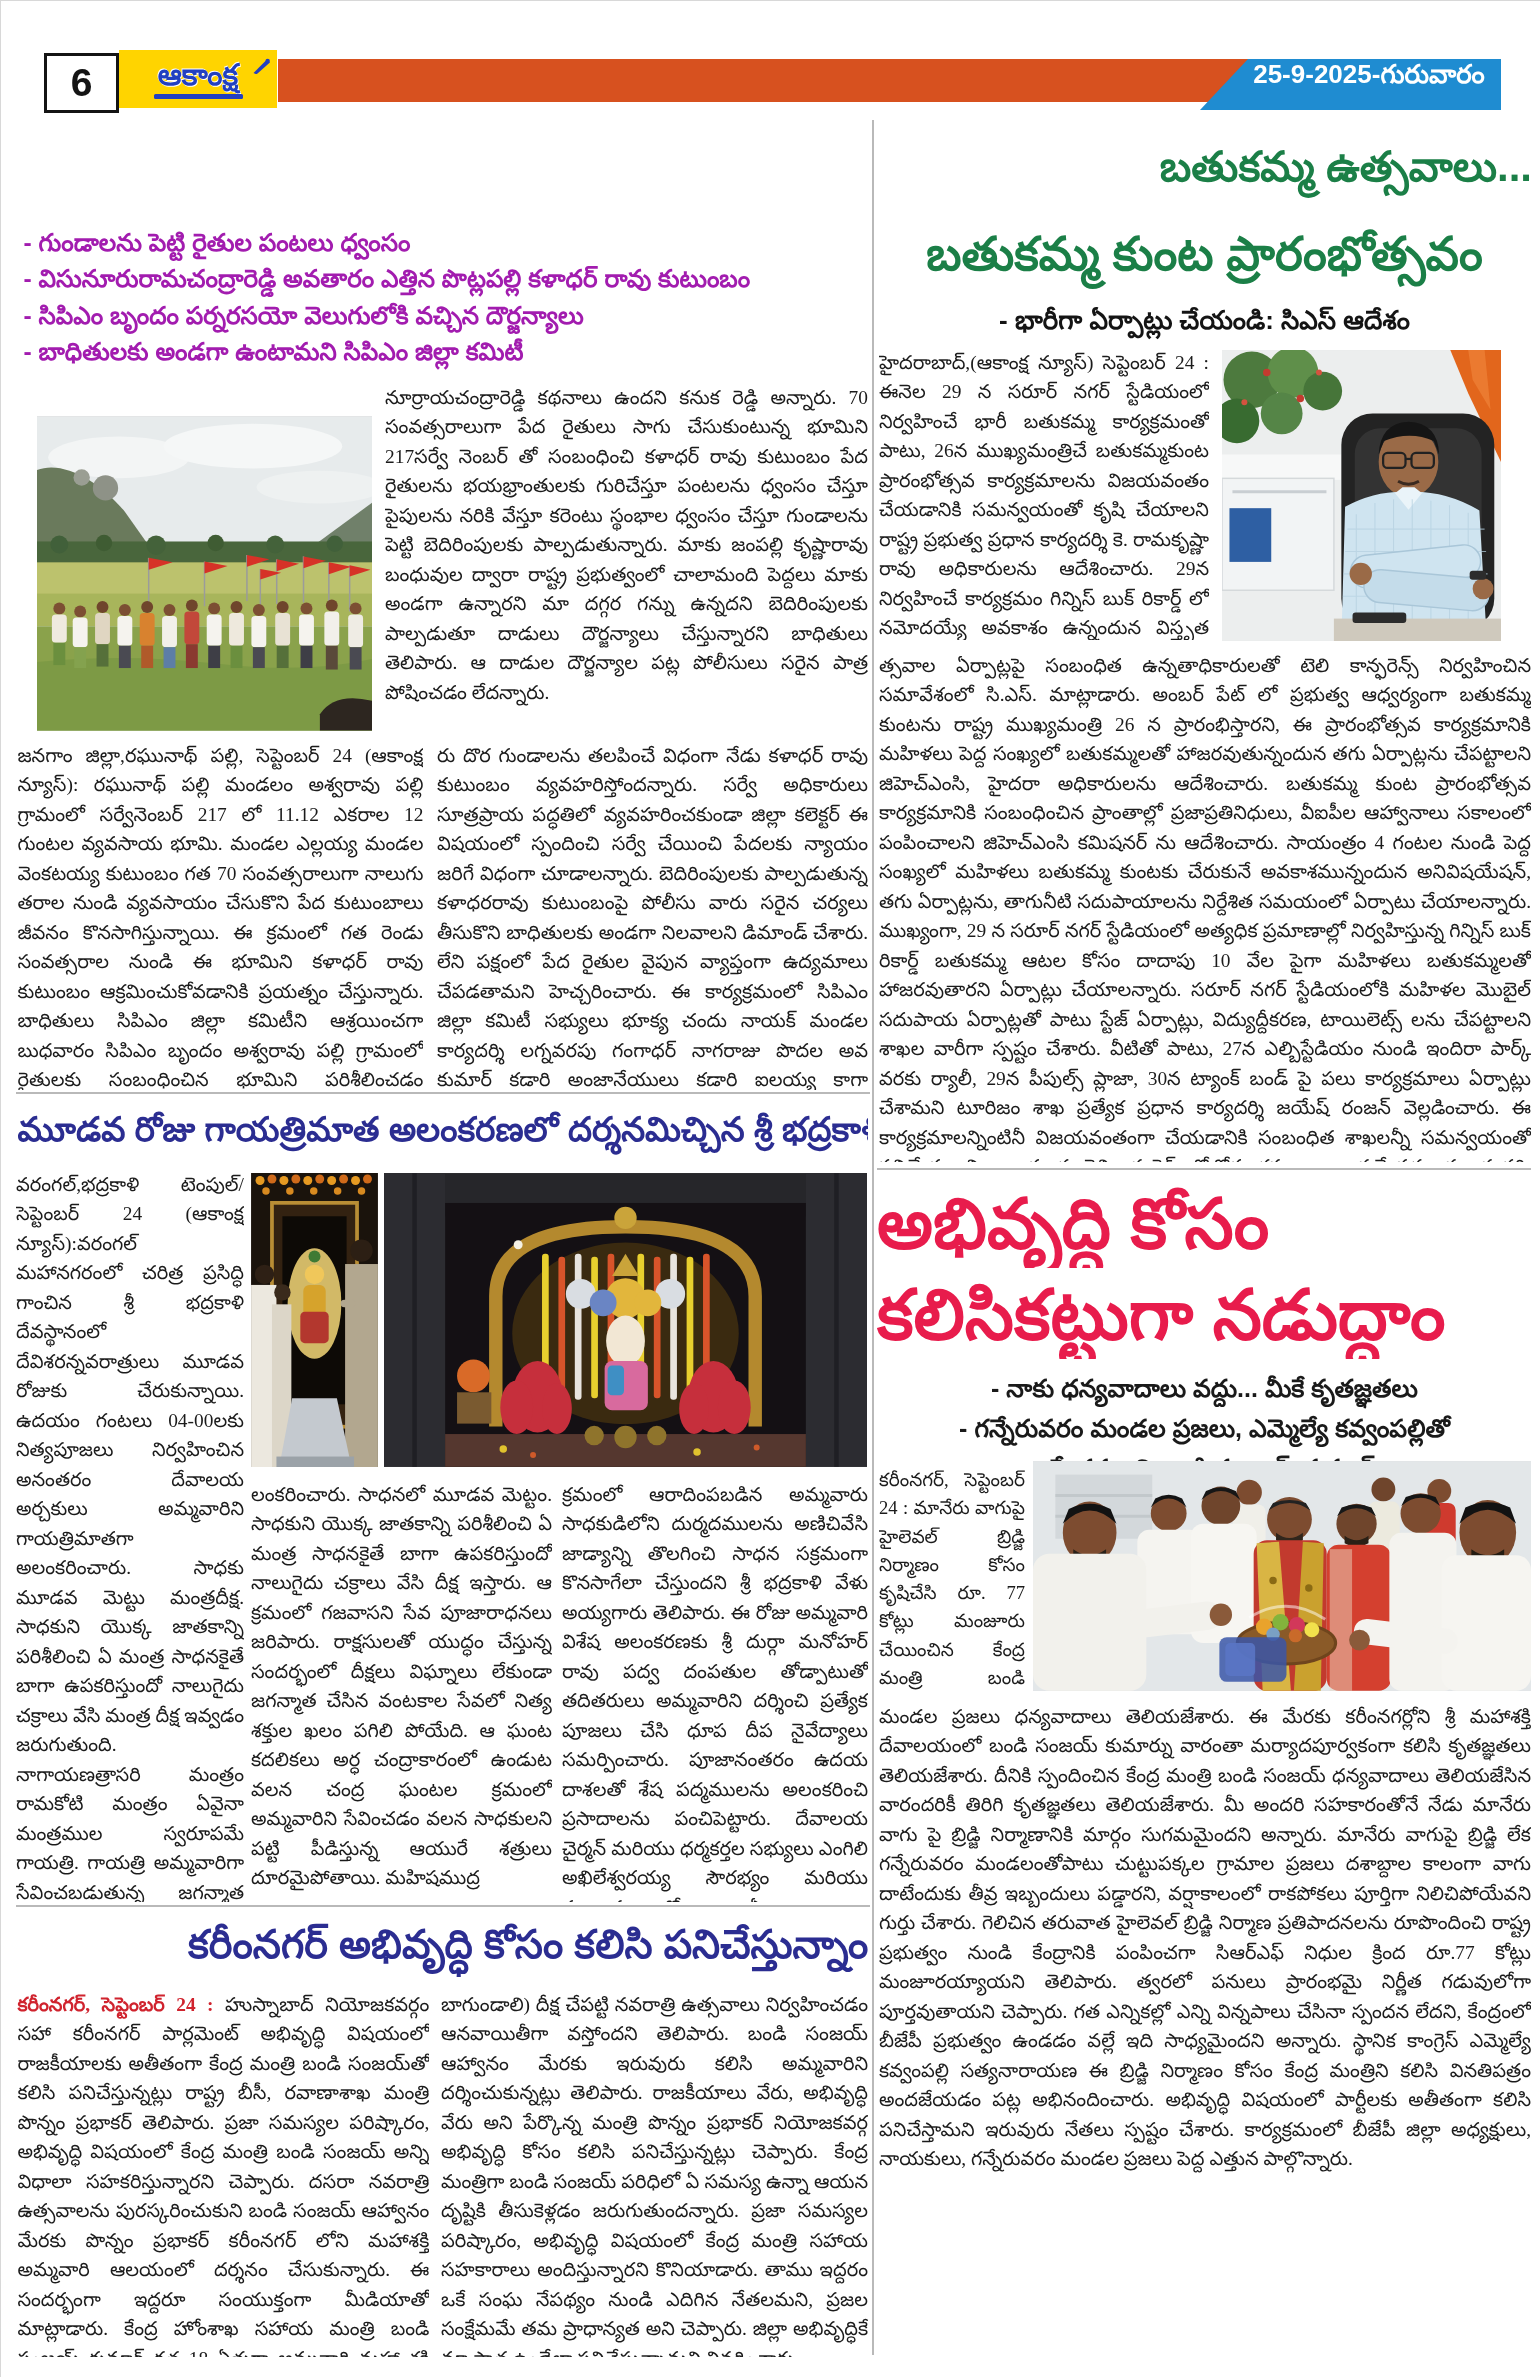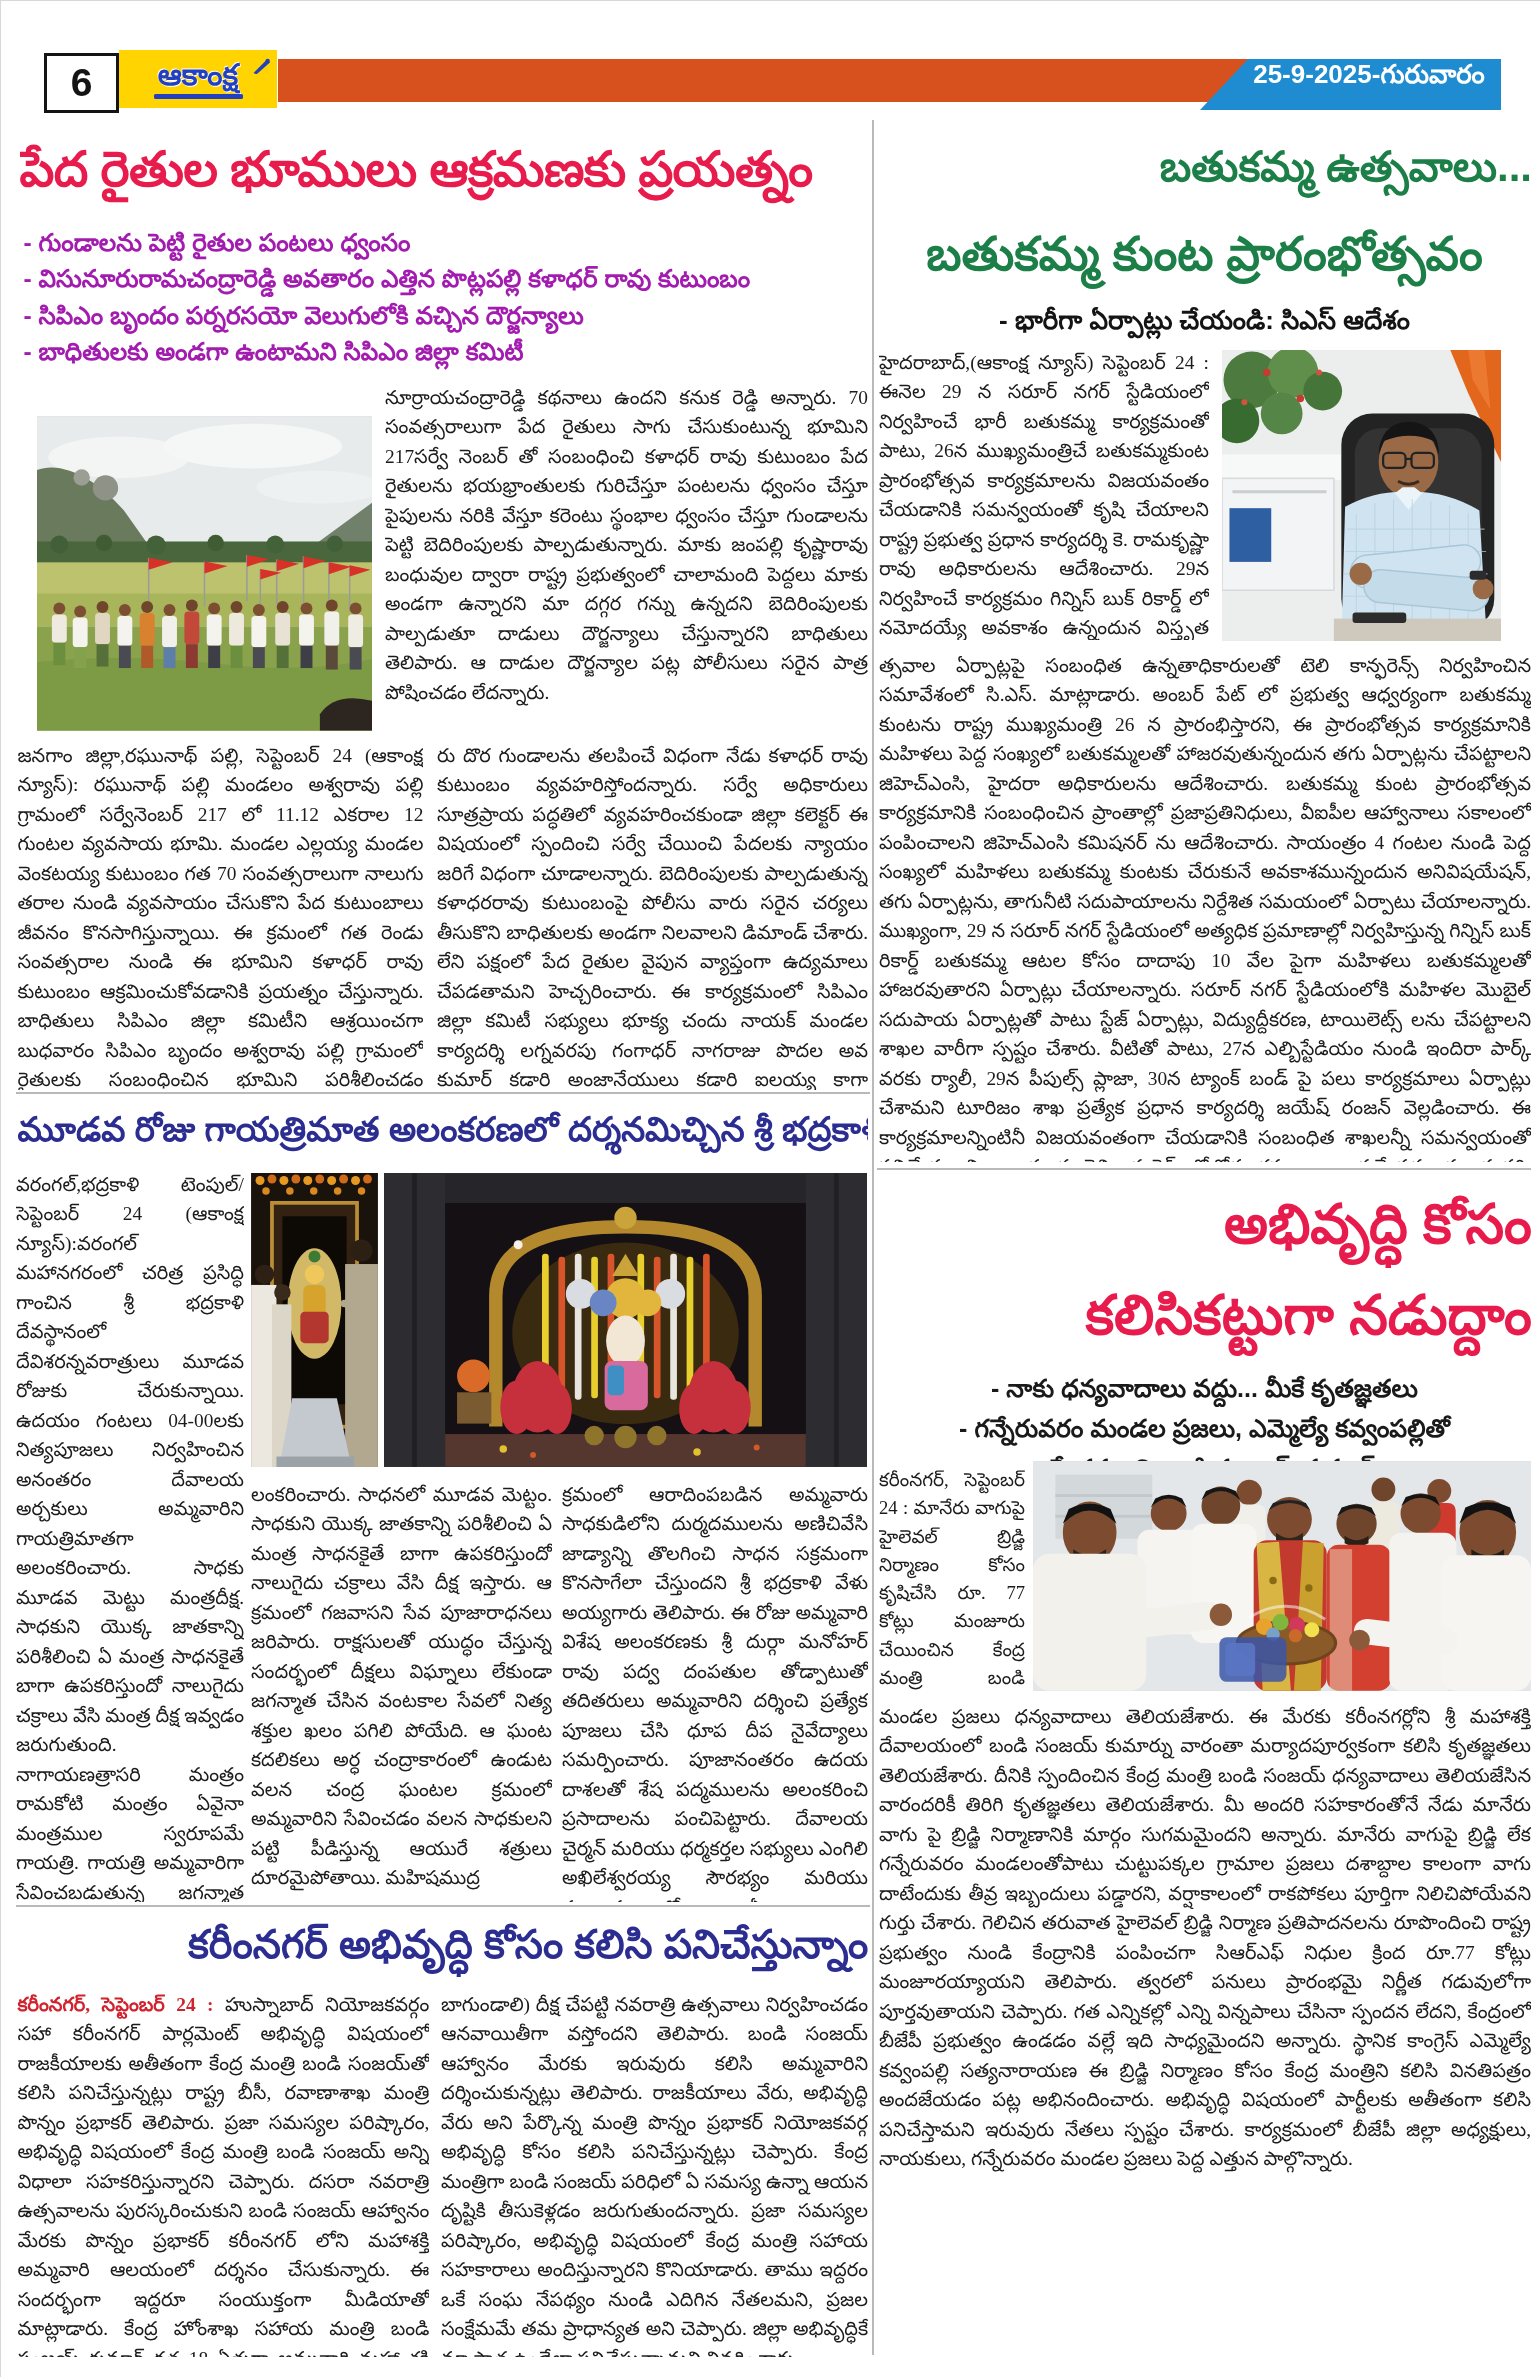--- a/index.html
+++ b/index.html
@@ -28,22 +28,22 @@
   .bullet{font-family:"Liberation Sans",sans-serif;font-weight:bold;font-size:24.6px;color:#a21caf;
           line-height:1.42;margin-bottom:1.5px;}
   .hl-green1{left:876px;top:127px;width:655px;height:78px;font-size:42px;line-height:78px;
              color:#1b7f47;text-align:right;white-space:nowrap;}
   .hl-green2{left:876px;top:206px;width:655px;height:94px;font-size:47px;line-height:94px;
              color:#1b7f47;text-align:center;white-space:nowrap;}
   .subtitle-bat{left:876px;top:304px;width:655px;height:40px;font-family:"Liberation Sans",sans-serif;
                 font-weight:bold;font-size:26px;color:#141414;text-align:center;overflow:hidden;}
   .hl-navy-temple{left:16.4px;top:1100px;width:851px;height:57px;font-size:34px;line-height:57px;
                   color:#2b2d91;text-align:center;white-space:nowrap;}
-  .hl-pink{width:655px;height:88px;font-size:55px;line-height:88px;color:#e81c4c;
-           text-align:right;white-space:nowrap;left:876px;}
+  .hl-pink{width:655px;height:88px;font-size:70px;line-height:88px;color:#e81c4c;
+           text-align:left;white-space:nowrap;left:876px;}
   .dev-bullets{left:876px;top:1367px;width:655px;height:128px;text-align:center;overflow:hidden;}
   .dev-bullet{font-family:"Liberation Sans",sans-serif;font-weight:bold;font-size:25px;color:#1a1a1a;
               line-height:1.6;}
   .hl-navy-knr{left:16.4px;top:1910px;width:851px;height:66px;font-size:40px;line-height:66px;
                color:#2b2d91;text-align:right;white-space:nowrap;}
   
   .bt{font-size:19.4px;line-height:1.52;color:#1b1b1b;text-align:justify;overflow:hidden;}
   .dateline-red{color:#d0232e;font-weight:bold;}
   
   .vrule{width:1.5px;background:#b9b9b9;}
@@ -73,21 +73,20 @@
   <div class="abs orange-bar"></div>
   <div class="abs date-ribbon">
     <span>25-9-2025-గురువారం</span>
   </div>
 
   <div class="abs vrule" style="left:871px;top:119px;height:2235px;"></div>
   <div class="abs hrule" style="left:15px;top:1091px;width:854px;"></div>
   <div class="abs hrule" style="left:15px;top:1904px;width:854px;"></div>
   <div class="abs hrule" style="left:876px;top:1167px;width:654px;"></div>
 
-  <div class="abs hl hl-red">పేద రైతుల భూములు ఆక్రమణకు ప్రయత్నం</div>
   <div class="abs bullets">
     <div class="bullet">- గుండాలను పెట్టి రైతుల పంటలు ధ్వంసం</div>
     <div class="bullet">- విసునూరురామచంద్రారెడ్డి అవతారం ఎత్తిన పొట్లపల్లి కళాధర్ రావు కుటుంబం</div>
     <div class="bullet">- సిపిఎం బృందం పర్నరసయో వెలుగులోకి వచ్చిన దౌర్జన్యాలు</div>
     <div class="bullet">- బాధితులకు అండగా ఉంటామని సిపిఎం జిల్లా కమిటీ</div>
   </div>
 
   <div class="abs photo" style="left:36px;top:415px;width:335px;height:315px;">
     <svg width="335" height="315" viewBox="0 0 450 422">
       <rect width="450" height="422" fill="#e7ebec"></rect>

